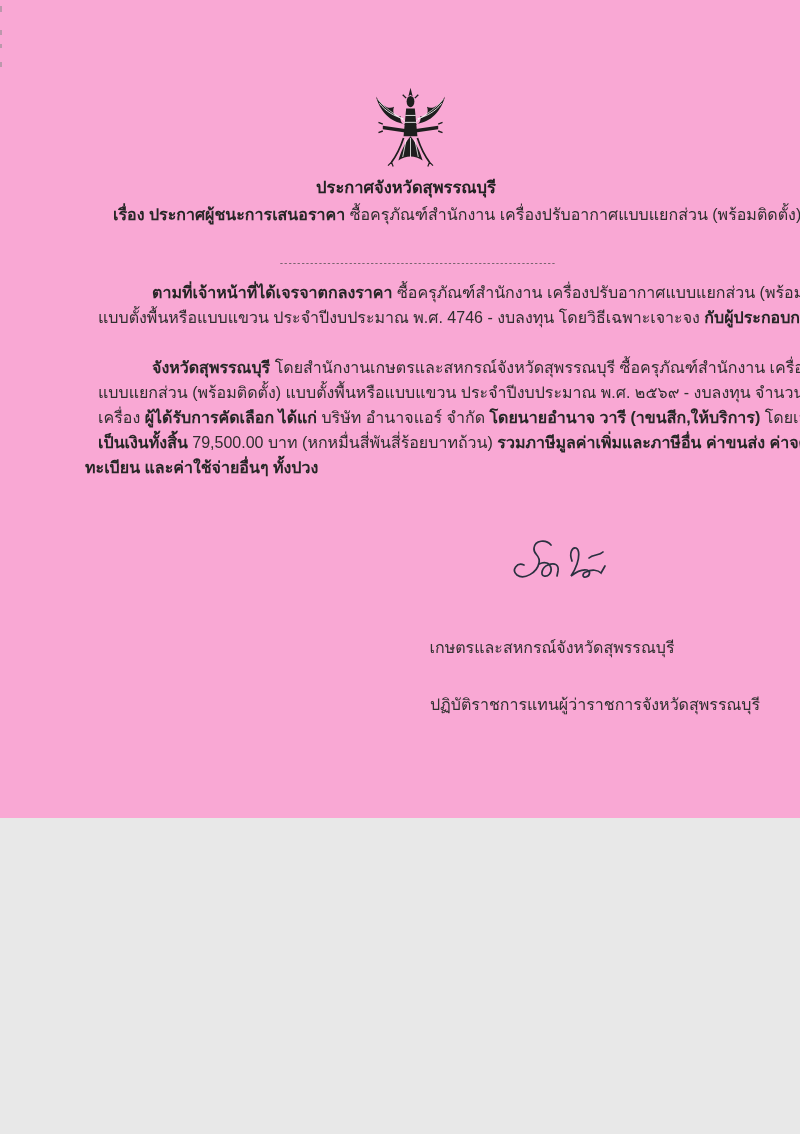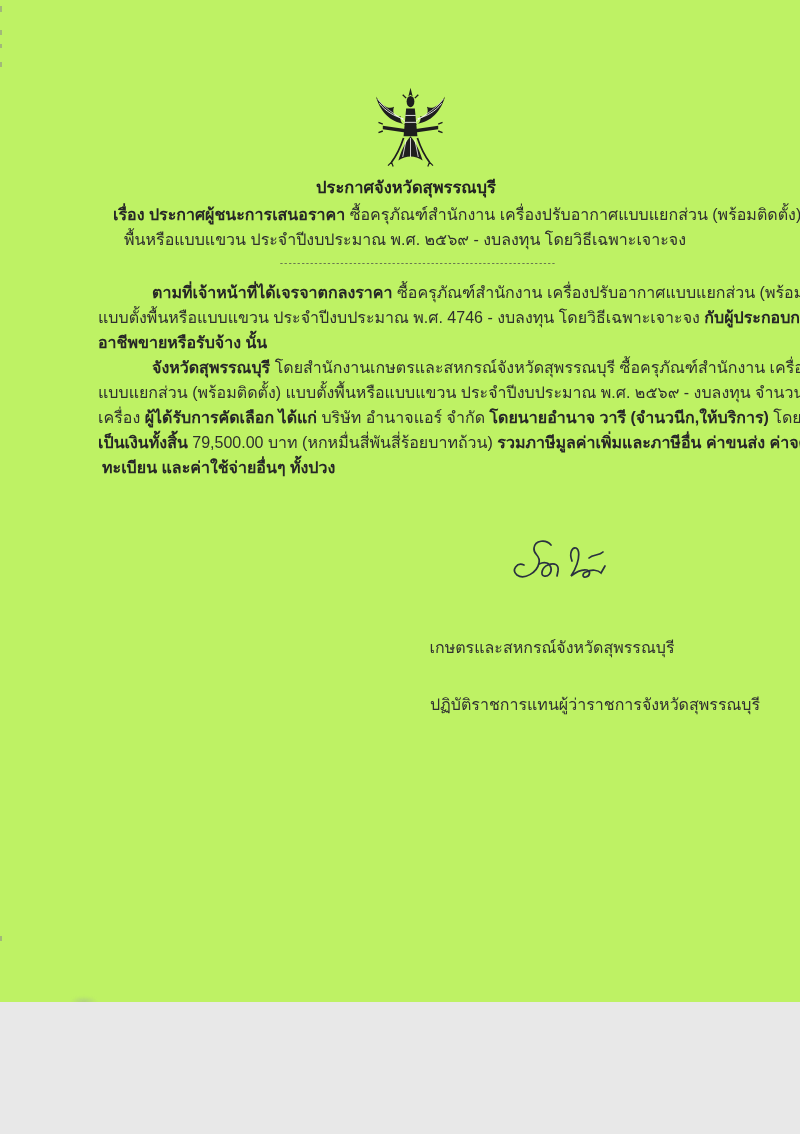--- a/index.html
+++ b/index.html
@@ -1,20 +1,20 @@
 <!DOCTYPE html>
 <html><head>
 <meta charset="utf-8">
 <style>
   html,body{margin:0;padding:0;background:#e8e8e8;}
   .page{
     position:relative;
-    width:800px;height:1002px;
+    width:800px;height:818px;
     margin:0 auto;
-    background:#bef264;
+    background:#f9a8d4;
     overflow:hidden;
     font-family:"Liberation Sans",sans-serif;
     color:#2e2e2e;
   }
   .abs{position:absolute;white-space:nowrap;}
   .line{font-size:16px;line-height:25px;}
   .b{font-weight:700;color:#262626;}
   .center{transform:translateX(-50%);}
   .title{font-weight:700;font-size:16.5px;color:#222;}
   .sep{
@@ -63,39 +63,37 @@
 
       <path d="M42 60 C38 72 34 80 28 88 M58 60 C62 72 66 80 72 88" stroke-width="2"></path>
       <path d="M28 88 L24 92 M28 88 L30 93 M72 88 L76 92 M72 88 L70 93" stroke-width="1.4"></path>
     </svg>
   </div>
 
   <div class="abs line title center" style="left:406px;top:175px;">ประกาศจังหวัดสุพรรณบุรี</div>
 
   <div class="abs line" style="left:113px;top:202px;"><span class="b">เรื่อง ประกาศผู้ชนะการเสนอราคา</span><span> ซื้อครุภัณฑ์สำนักงาน เครื่องปรับอากาศแบบแยกส่วน (พร้อมติดตั้ง) แบบตั้ง</span></div>
 
-  <div class="abs line center" style="left:405px;top:227px;">พื้นหรือแบบแขวน ประจำปีงบประมาณ พ.ศ. ๒๕๖๙ - งบลงทุน โดยวิธีเฉพาะเจาะจง</div>
 
   <div class="abs sep center" style="left:417px;top:258px;">----------------------------------------------------------------</div>
 
   <div class="abs line" style="left:152px;top:280px;"><span class="b">ตามที่เจ้าหน้าที่ได้เจรจาตกลงราคา</span><span> ซื้อครุภัณฑ์สำนักงาน เครื่องปรับอากาศแบบแยกส่วน (พร้อมติดตั้ง)</span></div>
 
   <div class="abs line" style="left:98px;top:305px;"><span>แบบตั้งพื้นหรือแบบแขวน ประจำปีงบประมาณ พ.ศ. 4746 - งบลงทุน โดยวิธีเฉพาะเจาะจง </span><span class="b">กับผู้ประกอบการที่มี</span></div>
 
-  <div class="abs line" style="left:98px;top:330px;"><span class="b">อาชีพขายหรือรับจ้าง นั้น</span></div>
 
   <div class="abs line" style="left:152px;top:355px;"><span class="b">จังหวัดสุพรรณบุรี</span><span> โดยสำนักงานเกษตรและสหกรณ์จังหวัดสุพรรณบุรี ซื้อครุภัณฑ์สำนักงาน เครื่องปรับอากาศ</span></div>
 
   <div class="abs line" style="left:98px;top:380px;">แบบแยกส่วน (พร้อมติดตั้ง) แบบตั้งพื้นหรือแบบแขวน ประจำปีงบประมาณ พ.ศ. ๒๕๖๙ - งบลงทุน จำนวน ๒</div>
 
-  <div class="abs line" style="left:98px;top:405px;"><span>เครื่อง </span><span class="b">ผู้ได้รับการคัดเลือก ได้แก่</span><span> บริษัท อำนาจแอร์ จำกัด </span><span class="b">โดยนายอำนาจ วารี (จำนวนีก,ให้บริการ)</span><span> โดยเสนอราคา</span></div>
+  <div class="abs line" style="left:98px;top:405px;"><span>เครื่อง </span><span class="b">ผู้ได้รับการคัดเลือก ได้แก่</span><span> บริษัท อำนาจแอร์ จำกัด </span><span class="b">โดยนายอำนาจ วารี (าขนสีก,ให้บริการ)</span><span> โดยเสนอราคา</span></div>
 
   <div class="abs line" style="left:98px;top:430px;"><span class="b">เป็นเงินทั้งสิ้น</span><span> 79,500.00 บาท (หกหมื่นสี่พันสี่ร้อยบาทถ้วน) </span><span class="b">รวมภาษีมูลค่าเพิ่มและภาษีอื่น ค่าขนส่ง ค่าจด</span></div>
 
-  <div class="abs line" style="left:102px;top:455px;"><span class="b">ทะเบียน และค่าใช้จ่ายอื่นๆ ทั้งปวง</span></div>
+  <div class="abs line" style="left:85px;top:455px;"><span class="b">ทะเบียน และค่าใช้จ่ายอื่นๆ ทั้งปวง</span></div>
 
 
   <div class="abs" style="left:505px;top:537px;">
     <svg width="112" height="52" viewBox="0 0 112 52" fill="none" stroke="#2a3140" stroke-width="1.7" stroke-linecap="round">
       <path d="M46 8 C41 2 30 3 29 11 C28 18 36 18 34 26 C32 36 19 43 12 38 C6 33 12 25 19 28"></path>
       <path d="M34 27 C40 24 45 26 46 31 C47 36 43 40 39 39 C35 38 37 30 43 28 C50 25 54 28 53 34 L52 39"></path>
       <path d="M67 24 C64 16 67 10 71 11 C75 13 74 21 72 27 C70 33 68 36 66 39 C71 35 77 32 82 33 C86 34 85 39 81 40 C77 41 77 36 81 35 C87 32 93 33 96 36 L100 29"></path>
       <path d="M84 21 C88 17 94 19 98 15"></path>
     </svg>
   </div>

